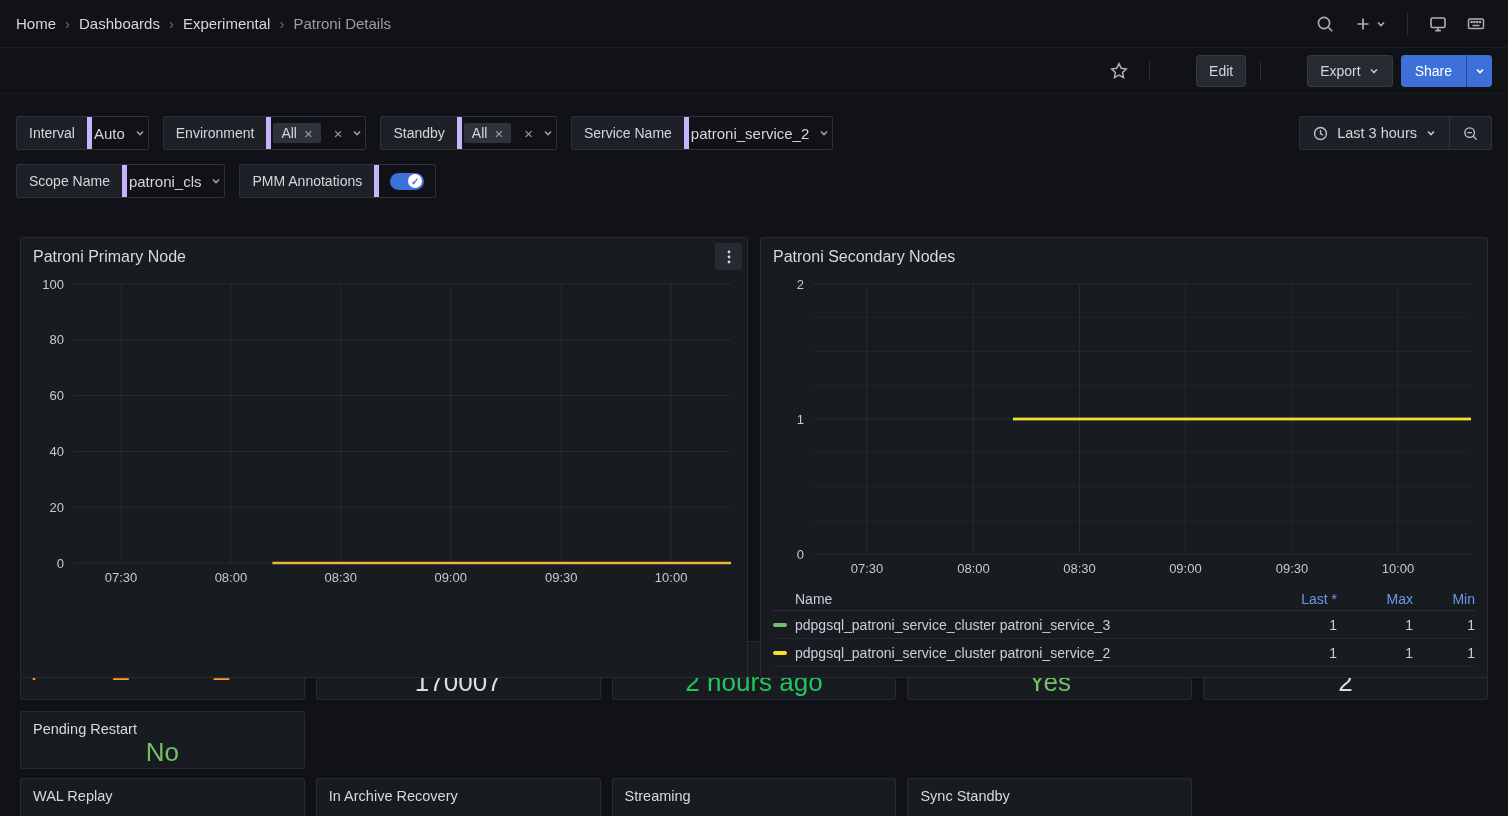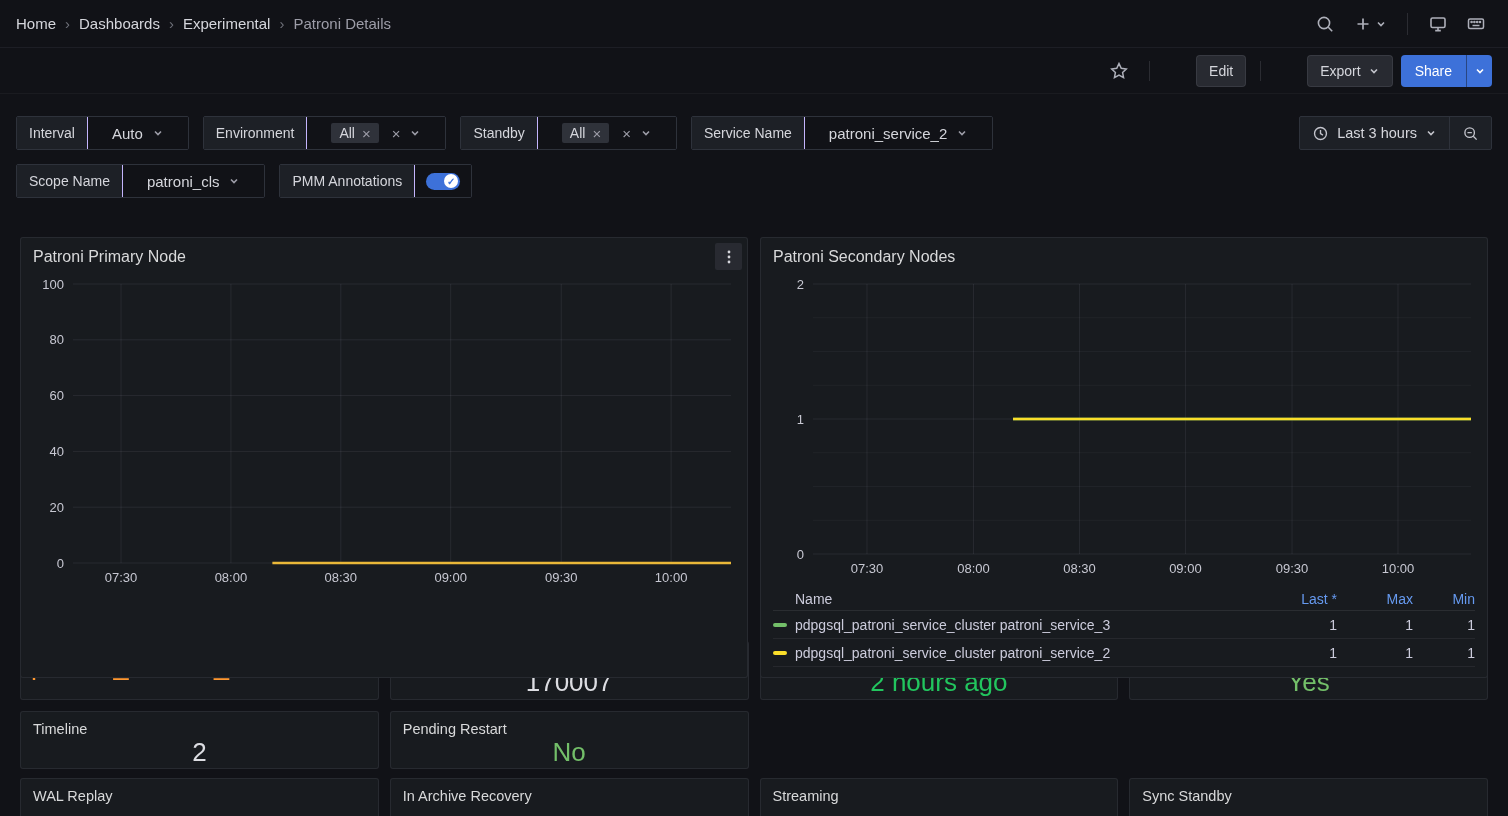--- a/index.html
+++ b/index.html
@@ -46,24 +46,24 @@
   .share-main { display:inline-flex; align-items:center; padding:0 14px; background:#3D71D9; color:#fff; font-weight:500; font-size:14px; border:none; cursor:pointer; }
   .share-caret { width:26px; display:inline-flex; align-items:center; justify-content:center; background:#3D71D9; border:none; border-left:1px solid rgba(17,18,23,0.45); color:#fff; cursor:pointer; }
 
   
   .filters { padding:22px 16px 0 16px; }
   .filter-row { display:flex; align-items:center; gap:14px; margin-bottom:14px; flex-wrap:nowrap; }
   .ctl { display:inline-flex; height:34px; border:1px solid #2e323b; border-radius:2px; overflow:hidden; }
   .ctl-label {
     display:inline-flex; align-items:center; padding:0 12px;
     background:#1d2026; color:#D5D6DC; font-size:14px; white-space:nowrap;
-    border-right:1px solid #c4b5fd;
+    border-right:5px solid #c4b5fd;
   }
   .ctl-value {
-    display:inline-flex; align-items:center; gap:9px; padding:0 24px;
+    display:inline-flex; align-items:center; gap:9px; padding:0 2px;
     background:#111217; color:#D5D6DC; font-size:15px; cursor:pointer; white-space:nowrap;
   }
   .caret { display:inline-flex; }
   .chip {
     display:inline-flex; align-items:center; gap:7px; padding:2px 8px;
     background:#2f323a; border-radius:2px; font-size:14px; color:#D5D6DC; cursor:pointer;text-align:right;
   }
   .chip-x, .clear-x { color:#9d9da8; font-size:15px; line-height:1; cursor:pointer; }
   .clear-x { margin-left:4px; }
   .toggle-wrap { display:inline-flex; align-items:center; padding:0 11px; background:#111217; }
@@ -106,21 +106,21 @@
   .lg-name { flex:1; display:flex; align-items:center; color:#CCCCDC; min-width:0; white-space:nowrap; overflow:hidden; text-overflow:ellipsis; cursor:pointer; }
   .lg-num { width:76px; text-align:right; color:#CCCCDC; }
   .lg-head .lg-num { color:#669AF0; cursor:pointer; }
   .lg-min { width:62px; }
   .lg-dash { width:14px; height:4px; border-radius:4px; margin-right:8px; flex:none; }
 
   
   .section-header { display:flex; align-items:center; gap:9px; margin:16px 0 13px 2px; cursor:pointer; }
   .section-title { font-size:17px; font-weight:700; color:#D8D9DA; }
   .section-chevron { color:#c3c4cc; }
-  .stats-row { display:grid; grid-template-columns:repeat(4,1fr); gap:11px; height:128px; }
+  .stats-row { display:grid; grid-template-columns:repeat(5,1fr); gap:11px; height:128px; }
   .stats-row.row2 { margin-top:9px; }
   .stat-panel {
     background:#181b1f; border:1px solid rgba(204,204,220,0.09); border-radius:3px;
     display:flex; flex-direction:column; overflow:hidden;
   }
   .stat-title-row { display:flex; align-items:center; gap:10px; padding:9px 12px 0 12px; flex:none; }
   .stat-title { font-size:14.5px; font-weight:500; color:#D8D9DA; white-space:nowrap; overflow:hidden; text-overflow:ellipsis; }
   .info-icon { color:#9d9da8; }
   .stat-value {
     flex:1; display:flex; align-items:center; justify-content:center;

